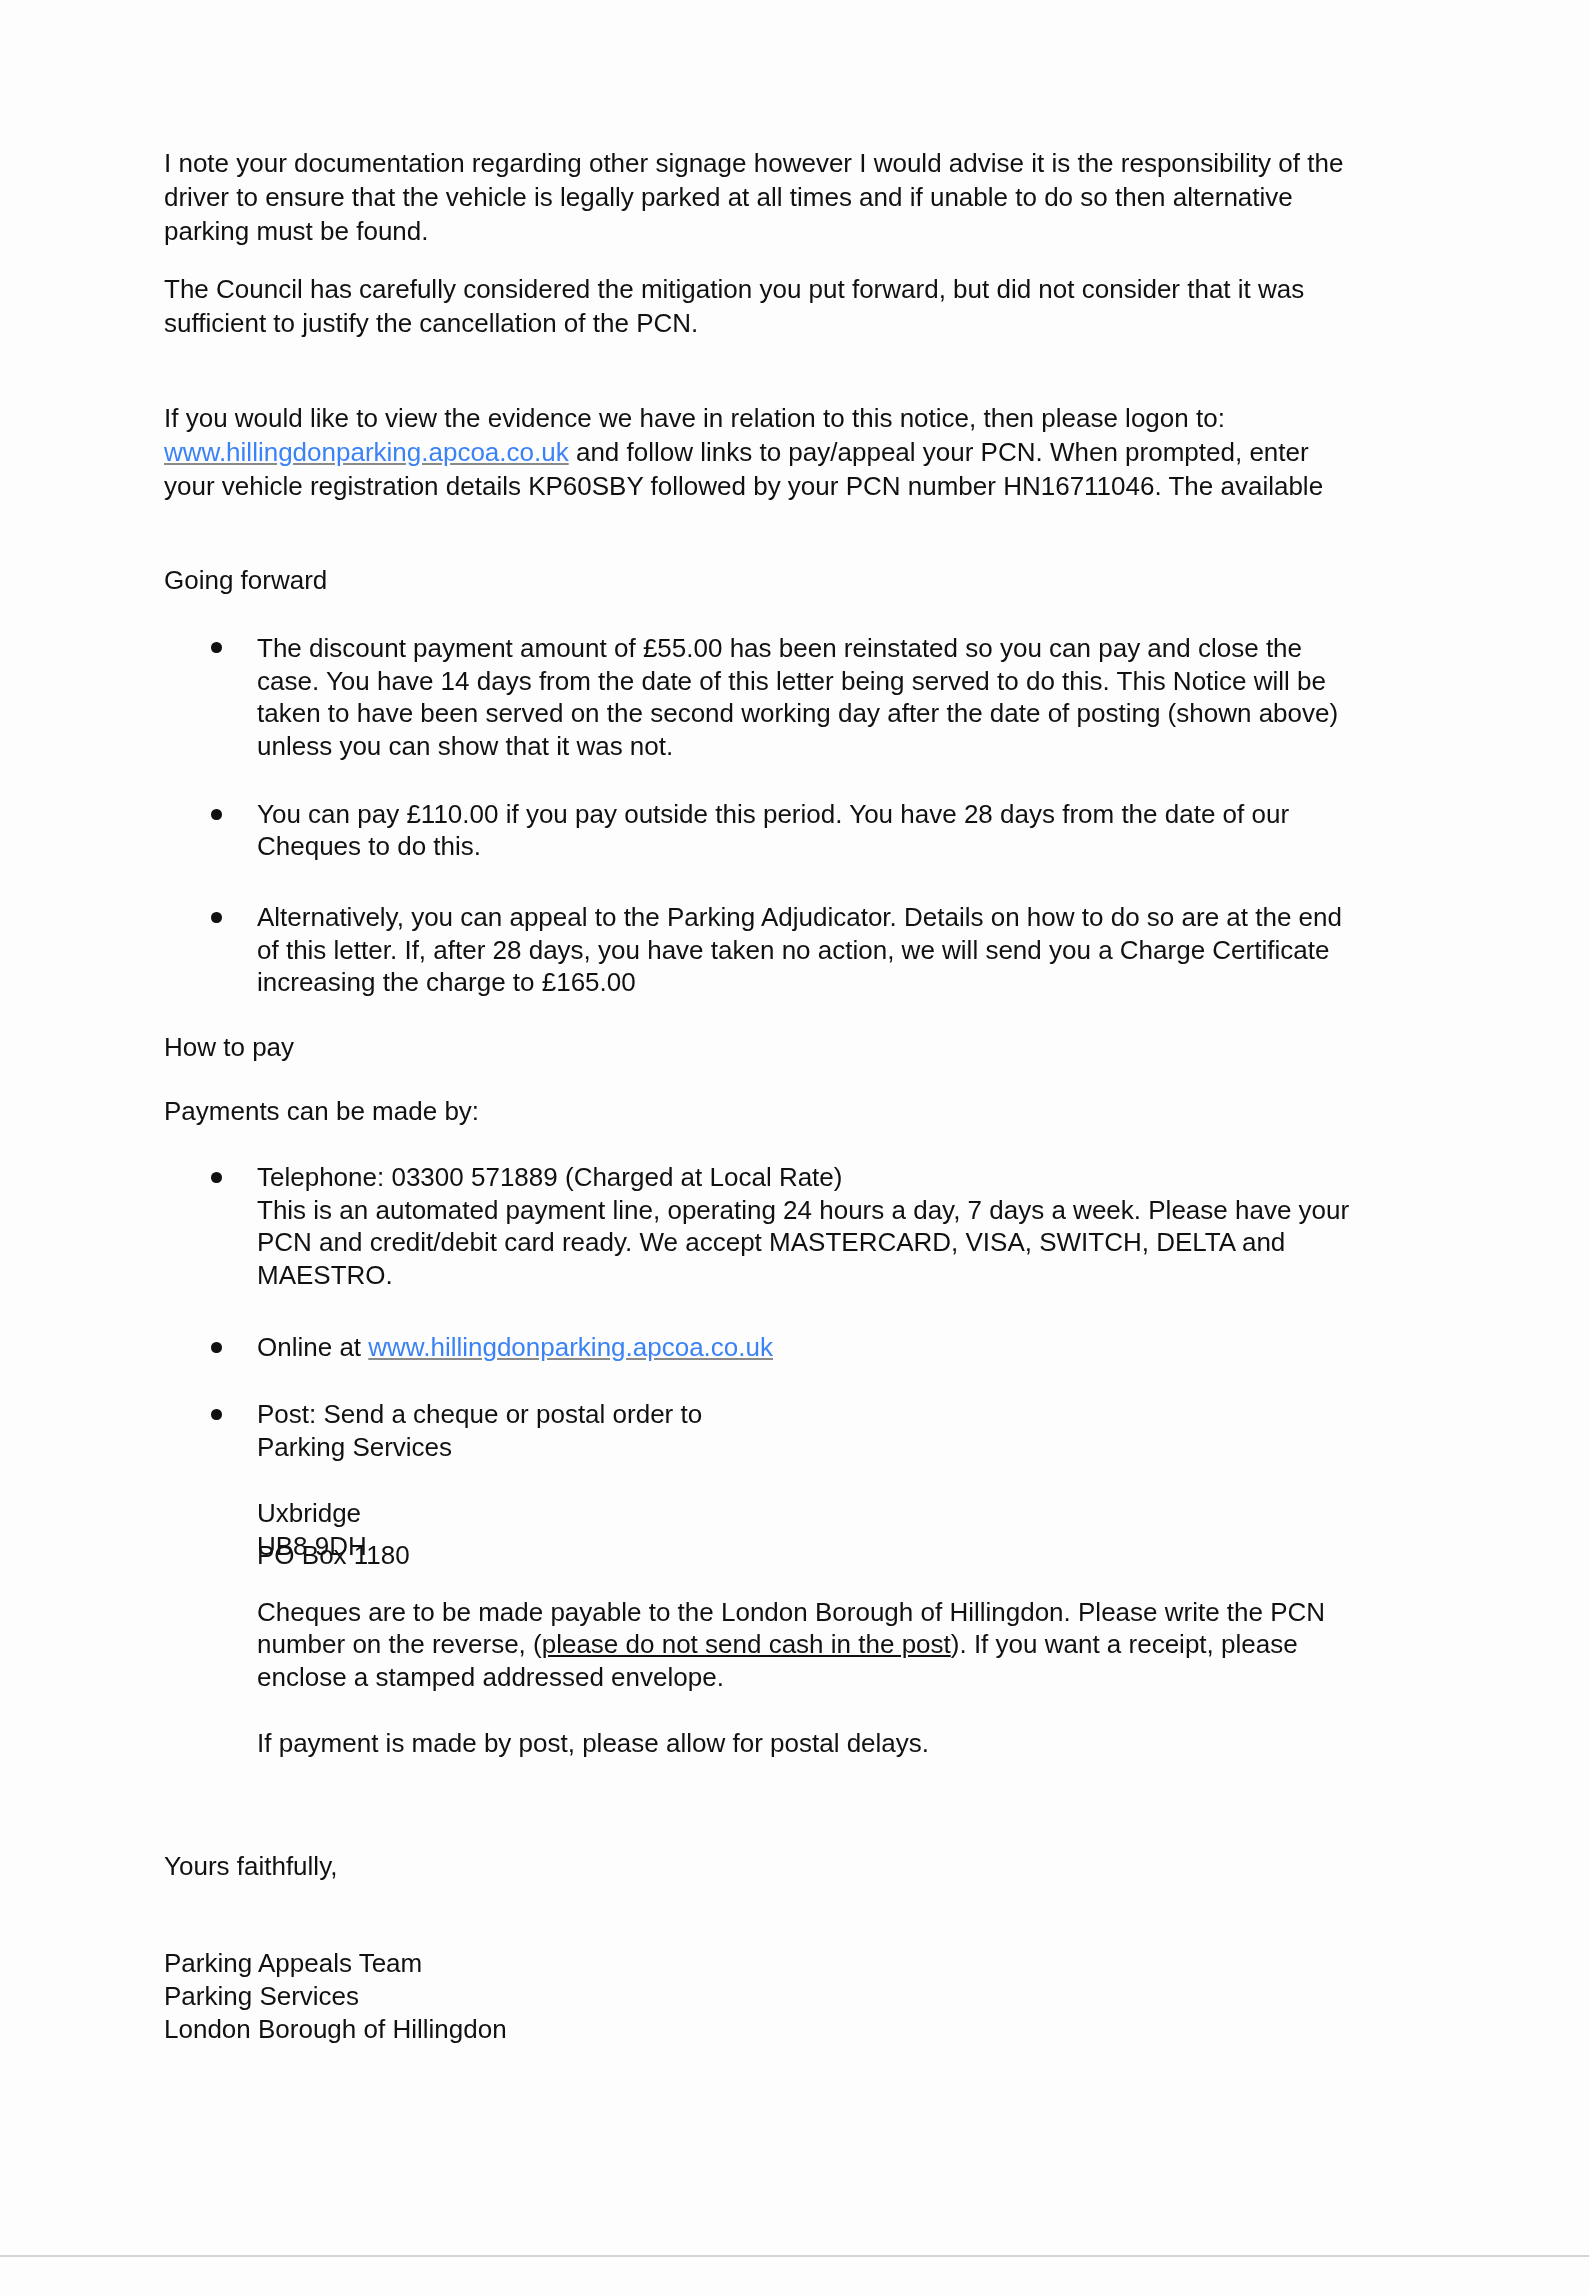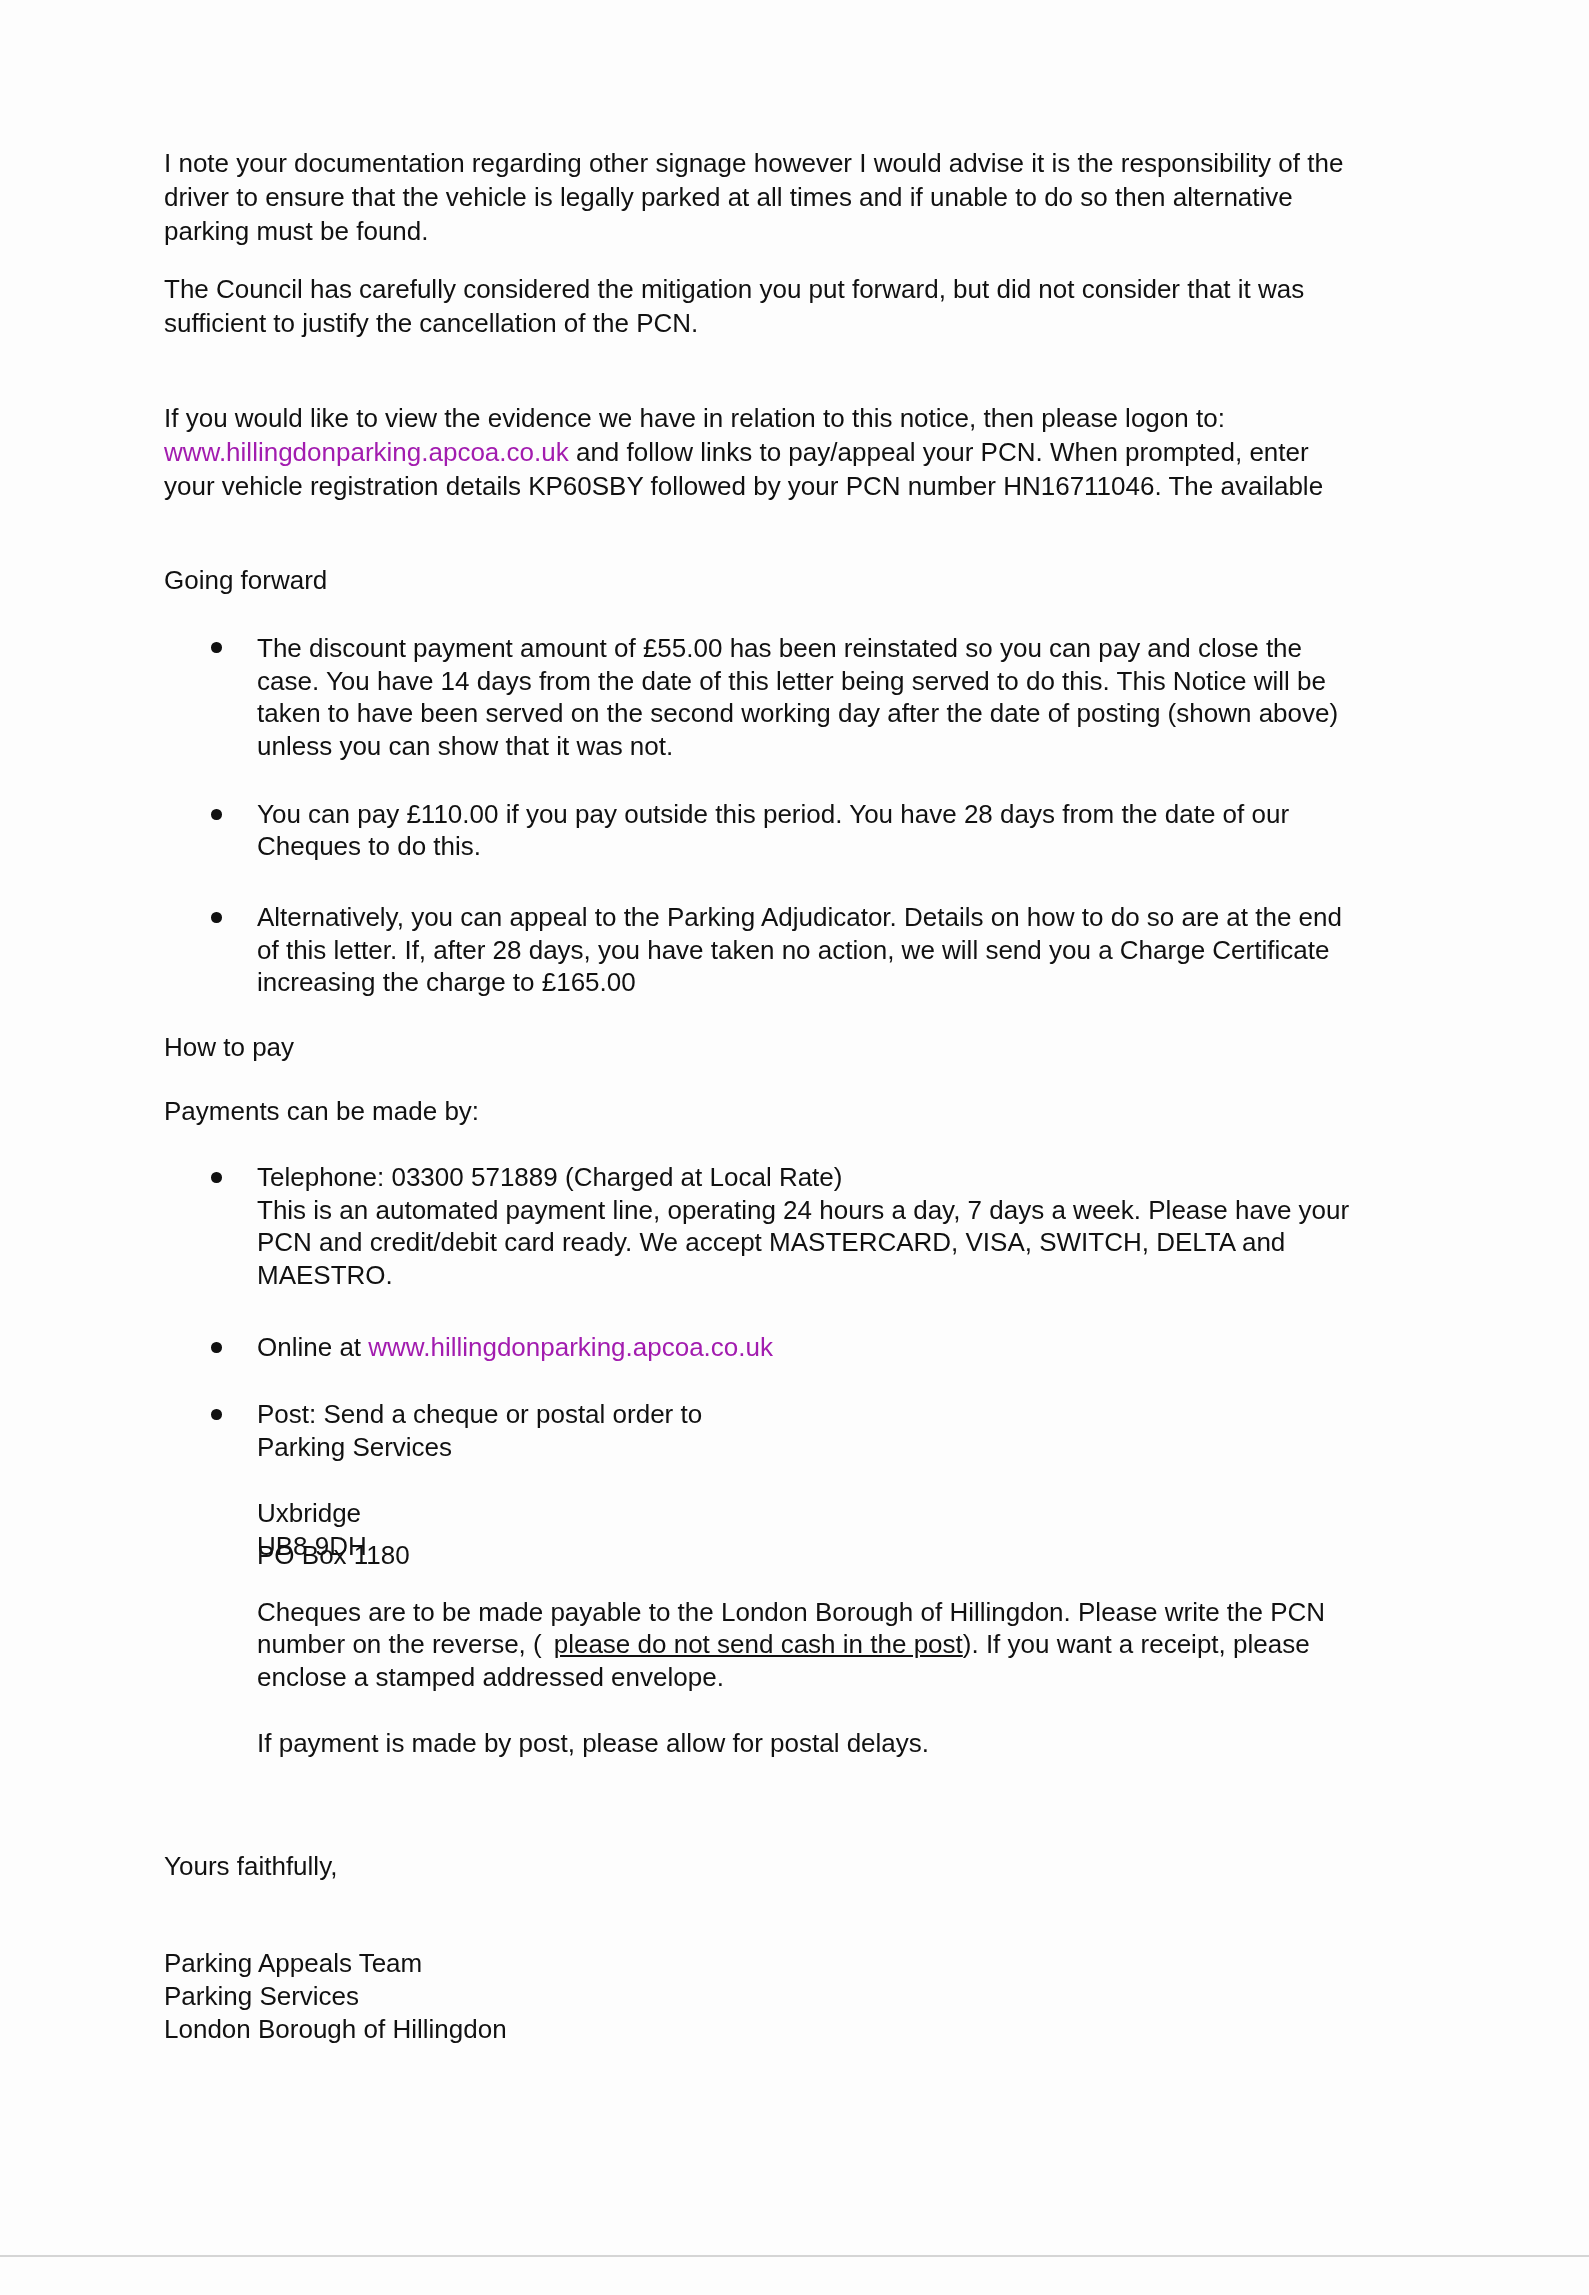--- a/index.html
+++ b/index.html
@@ -9,22 +9,22 @@
     position: relative;
     overflow: hidden;
     font-family: "Liberation Sans", sans-serif;
     color: #111;
   }
   .page { position: absolute; left: 0; top: 0; width: 1589px; height: 2295px; }
   .txt { position: absolute; left: 164px; font-size: 26px; line-height: 34px; white-space: nowrap; }
   .ind { left: 257px; }
   .bul { position: absolute; left: 211px; width: 10.5px; height: 10.5px; border-radius: 50%; background: #111; }
   .b { font-weight: normal; }
-  .link { color: #a21caf; text-decoration-color: #8a8a8a; }
-  .ul { text-decoration: underline; margin-left: 12px; }
+  .link { color: #3b82f6; text-decoration: underline; text-decoration-color: #8a8a8a; }
+  .ul { text-decoration: underline; }
   .scanline { position: absolute; left: 0; top: 2255px; width: 1589px; height: 1.5px; background: #d5d5d5; }
 </style>
 </head>
 <body>
 
 <div class="page">
 
   <div class="txt" style="top:146px">I note your documentation regarding other signage however I would advise it is the responsibility of the</div>
   <div class="txt" style="top:180px">driver to ensure that the vehicle is legally parked at all times and if unable to do so then alternative</div>
   <div class="txt" style="top:214px">parking must be found.</div>

